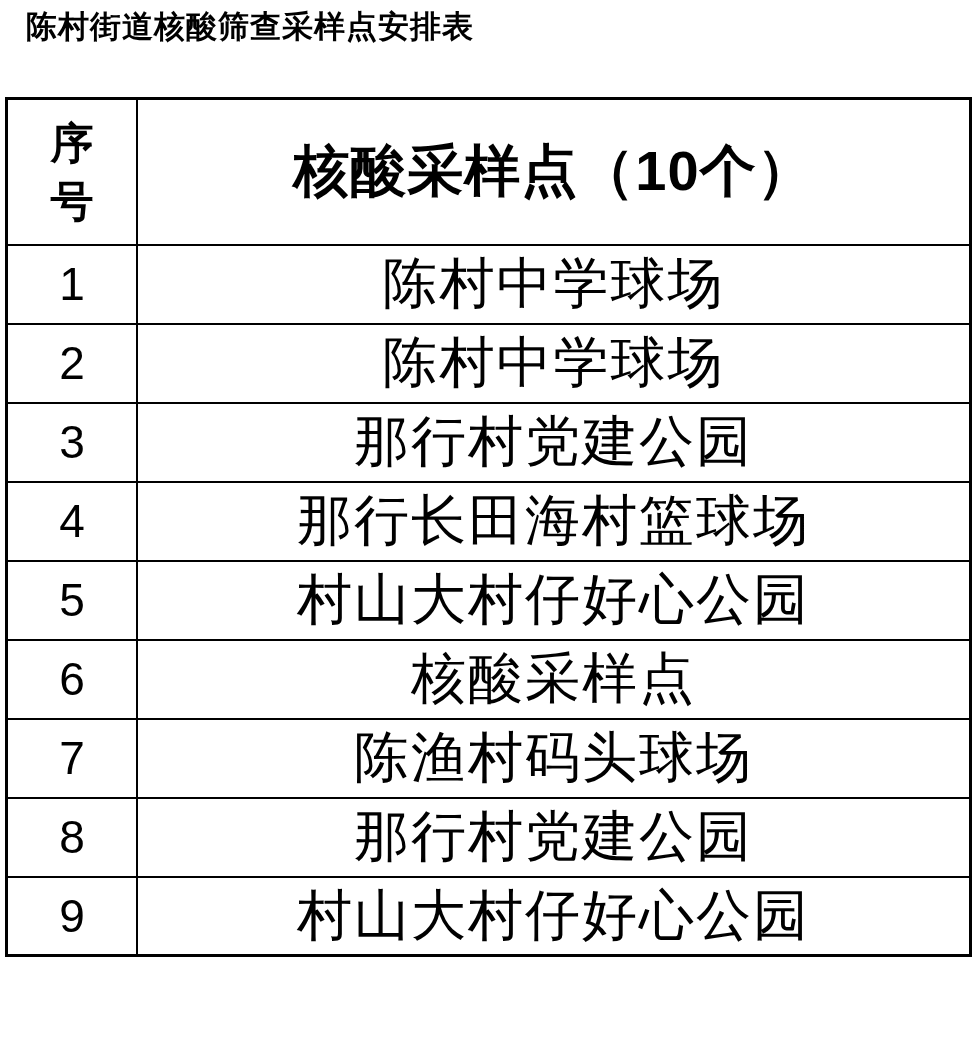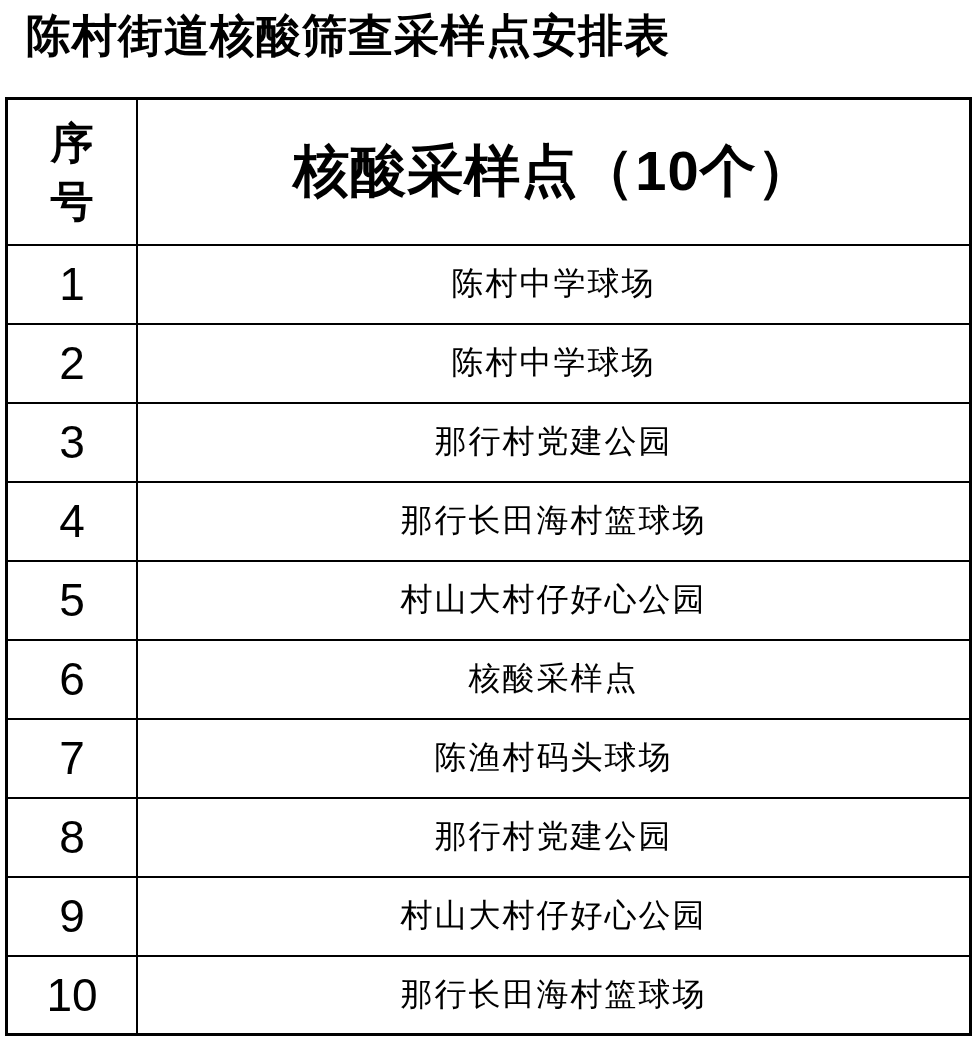--- a/index.html
+++ b/index.html
@@ -15,21 +15,21 @@
   .page {
     width: 976px;
     height: 1040px;
     position: relative;
   }
   .title {
     position: absolute;
     left: 26px;
     top: 6px;
     margin: 0;
-    font-size: 45px;
+    font-size: 31px;
     font-weight: 700;
     letter-spacing: 1px;
     white-space: nowrap;
   }
   table.sampling-table {
     position: absolute;
     left: 5px;
     top: 97px;
     width: 967px;
     border-collapse: collapse;
@@ -59,21 +59,21 @@
   th.cell-header-site {
     font-size: 56px;
     font-weight: 700;
     letter-spacing: 1px;
   }
   td.cell-no {
     font-size: 46px;
     font-weight: 400;
   }
   td.cell-site {
-    font-size: 32px;
+    font-size: 55px;
     font-weight: 400;
     letter-spacing: 2px;
     font-family: Liberation Serif, serif;
   }
 </style>
 </head>
 <body>
 
 <div class="page">
 
@@ -119,20 +119,16 @@
         <td class="cell-site">陈渔村码头球场</td>
       </tr>
       <tr class="data-row">
         <td class="cell-no">8</td>
         <td class="cell-site">那行村党建公园</td>
       </tr>
       <tr class="data-row">
         <td class="cell-no">9</td>
         <td class="cell-site">村山大村仔好心公园</td>
       </tr>
-      <tr class="data-row">
-        <td class="cell-no">10</td>
-        <td class="cell-site">那行长田海村篮球场</td>
-      </tr>
     </tbody>
   </table>
 
 </div>
 
 </body></html>

